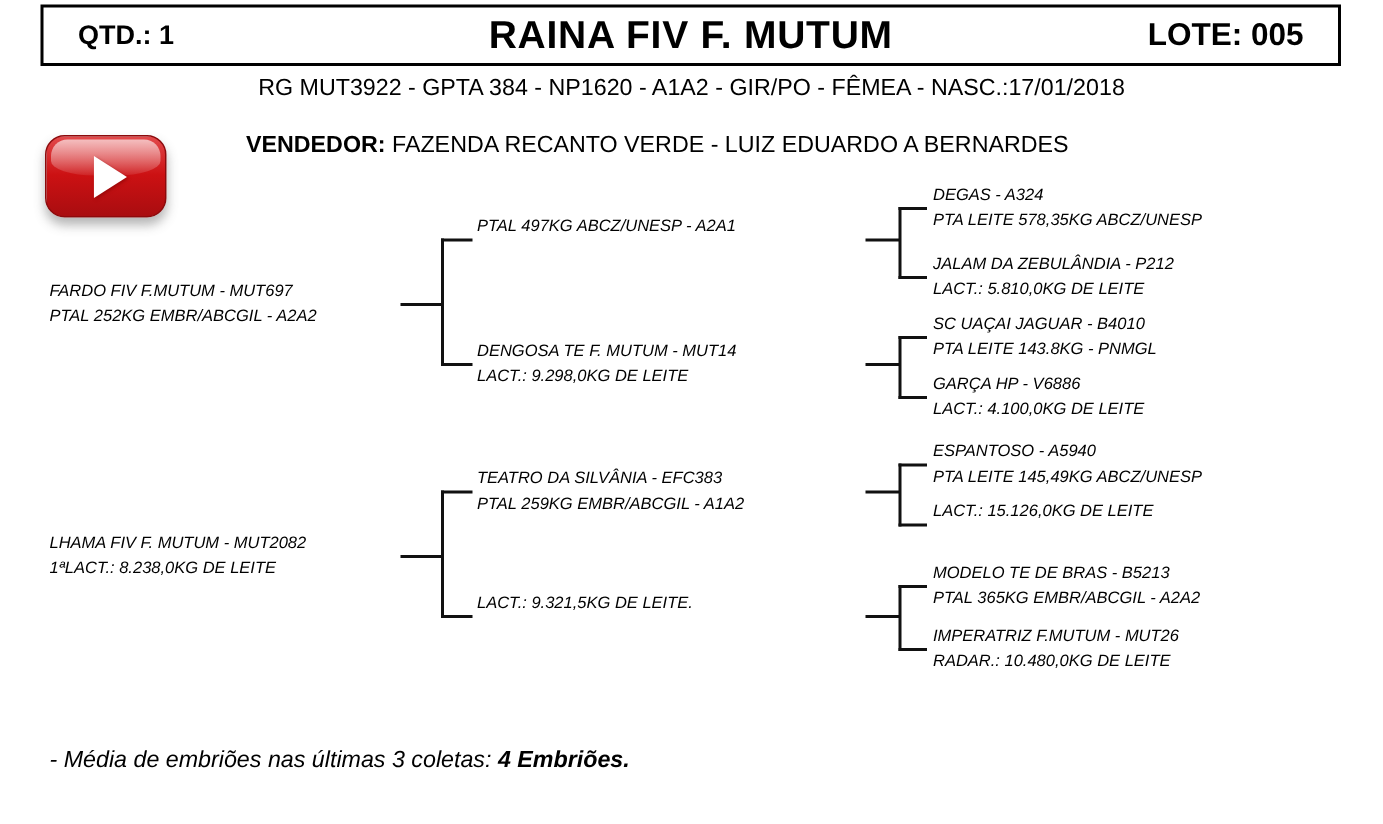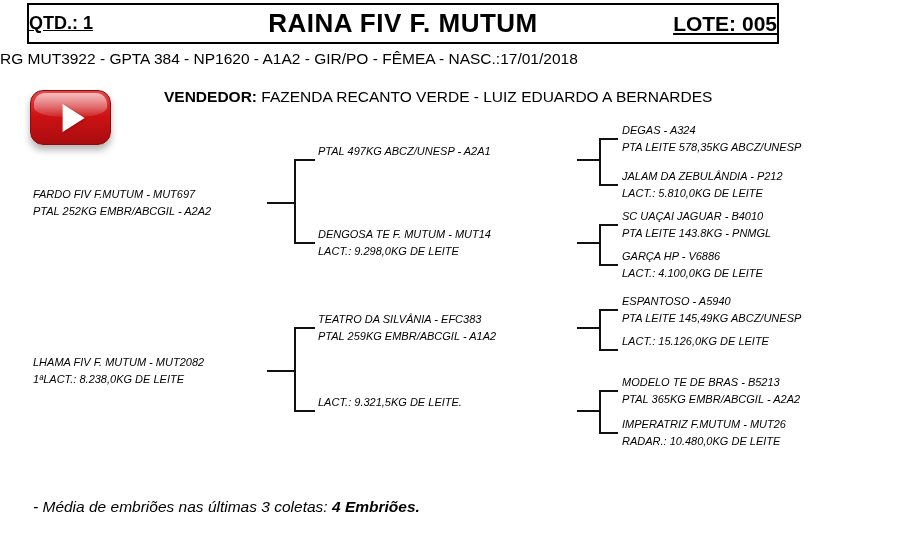--- a/index.html
+++ b/index.html
@@ -1,27 +1,27 @@
 <!DOCTYPE html>
 <html><head>
 <meta charset="utf-8">
 <style>
   html,body{margin:0;padding:0;background:#fff;}
   .page{position:relative;width:922px;height:549px;background:#ffffff;
         font-family:"Liberation Sans", sans-serif;color:#000;overflow:hidden;}
 
   
-  .header-box{position:absolute;left:27px;top:3px;width:752px;height:41px;
+  .header-box{position:absolute;left:27px;top:3px;width:867px;height:41px;
               border:2px solid #000;box-sizing:border-box;display:flex;
-              align-items:center;justify-content:space-between;padding:0 0;text-decoration:underline;}
+              align-items:center;justify-content:space-between;padding:0 23px;}
   .qty{font-weight:bold;font-size:18px;}
   .title{font-weight:bold;font-size:26px;letter-spacing:0.5px;position:absolute;
          left:0;right:0;text-align:center;}
   .lot{font-weight:bold;font-size:21px;z-index:1;background:#fff;padding-left:4px;text-align:right;}
-  .info{position:absolute;left:0;top:50px;width:922px;font-size:15.5px;}
+  .info{position:absolute;left:0;top:50px;width:922px;text-align:center;font-size:15.5px;}
 
   
   .vendor{position:absolute;left:164px;top:88px;font-size:15.5px;text-align:center;}
   .vlabel{font-weight:bold;}
 
   
   .play{position:absolute;left:30px;top:90px;width:79px;height:53px;border-radius:13px;
         background:linear-gradient(180deg,#e2494b 0%,#cc1113 48%,#a90d10 100%);
         border:1px solid #8c0a0c;box-shadow:0 5px 7px rgba(90,90,90,0.45);cursor:pointer;}
   .play::before{content:"";position:absolute;left:3px;top:2px;right:3px;height:46%;

